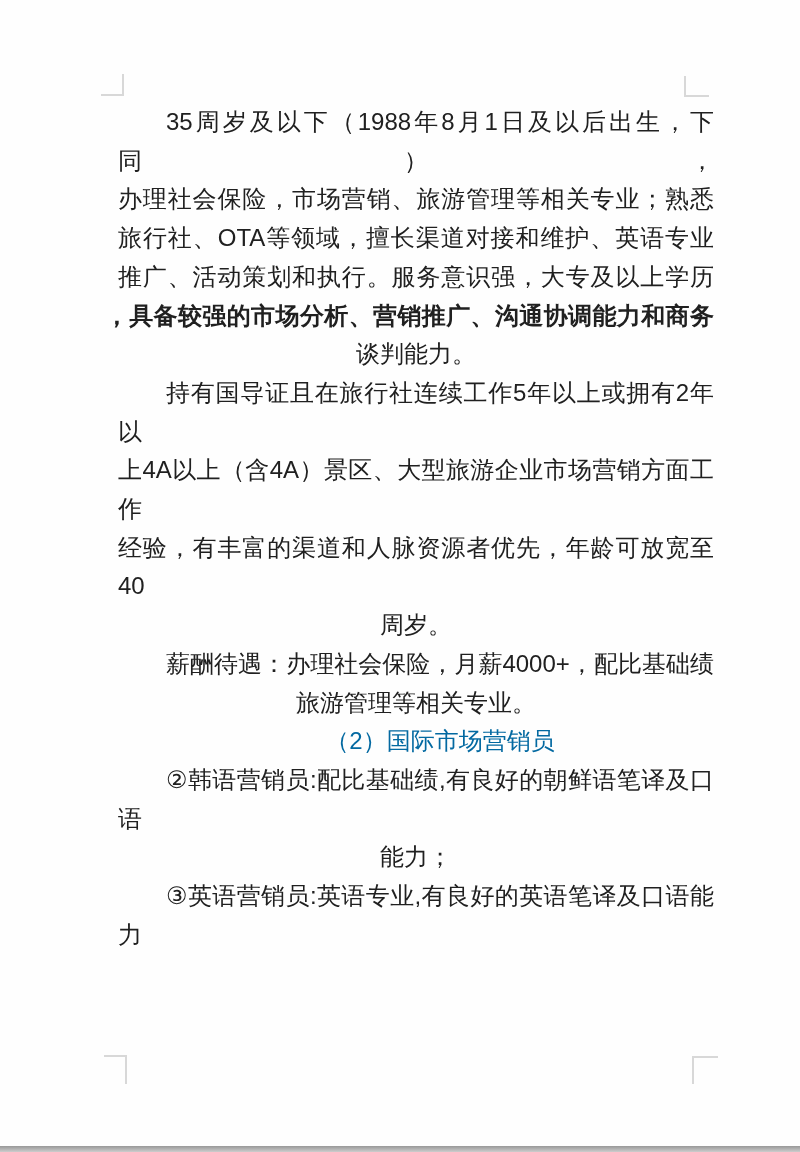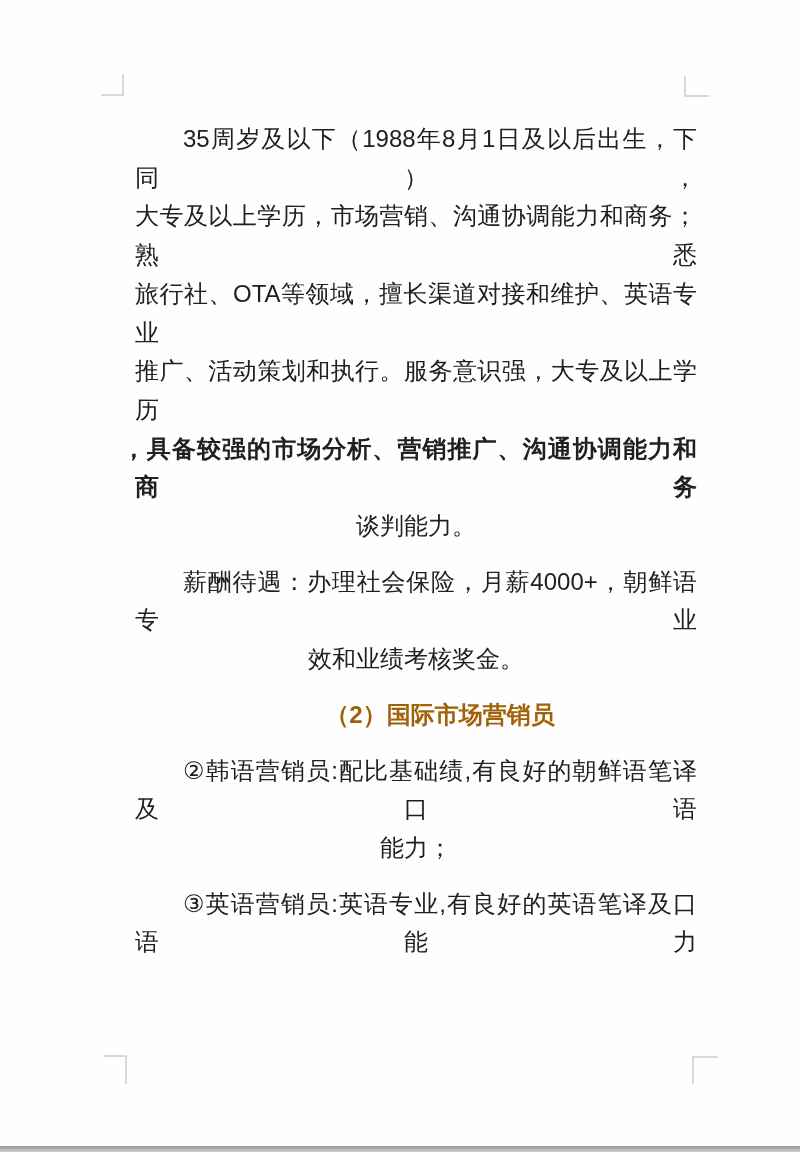--- a/index.html
+++ b/index.html
@@ -17,22 +17,22 @@
   
   .text-block {
     position: absolute;
     left: 118px; top: 103px;
     width: 596px;
     font-size: 24px;
     line-height: 38.7px;
     color: #202020;
     letter-spacing: 0;
   }
-  .block { margin: 17px; }
-  .block.heading { font-weight: bold; color: #a16207; }
+  .block { margin: 0; }
+  .block.heading { font-weight: normal; color: #0369a1; }
   .line {
     white-space: nowrap;
     text-align: center;
   }
   .line.jfull {
     white-space: normal;
     text-align: justify;
     text-align-last: justify;
   }
   .line.first { text-indent: 2em; }
@@ -53,29 +53,35 @@
 </style>
 </head>
 <body>
 
 <div class="page">
   <div class="mark tl"></div>
   <div class="mark tr"></div>
   <div class="text-block">
       <div class="block">
         <div class="line first jfull">35周岁及以下（1988年8月1日及以后出生，下同），</div>
-        <div class="line jfull">大专及以上学历，市场营销、沟通协调能力和商务；熟悉</div>
+        <div class="line jfull">办理社会保险，市场营销、旅游管理等相关专业；熟悉</div>
         <div class="line jfull">旅行社、OTA等领域，擅长渠道对接和维护、英语专业</div>
         <div class="line jfull">推广、活动策划和执行。服务意识强，大专及以上学历</div>
         <div class="line jfull hang">，具备较强的市场分析、营销推广、沟通协调能力和商务</div>
         <div class="line">谈判能力。</div>
       </div>
       <div class="block">
-        <div class="line first jfull">薪酬待遇：办理社会保险，月薪4000+，朝鲜语专业</div>
-        <div class="line">效和业绩考核奖金。</div>
+        <div class="line first jfull">持有国导证且在旅行社连续工作5年以上或拥有2年以</div>
+        <div class="line jfull">上4A以上（含4A）景区、大型旅游企业市场营销方面工作</div>
+        <div class="line jfull">经验，有丰富的渠道和人脉资源者优先，年龄可放宽至40</div>
+        <div class="line">周岁。</div>
+      </div>
+      <div class="block">
+        <div class="line first jfull">薪酬待遇：办理社会保险，月薪4000+，配比基础绩</div>
+        <div class="line">旅游管理等相关专业。</div>
       </div>
       <div class="block heading">
         <div class="line first">（2）国际市场营销员</div>
       </div>
       <div class="block">
         <div class="line first jfull">②韩语营销员:配比基础绩,有良好的朝鲜语笔译及口语</div>
         <div class="line">能力；</div>
       </div>
       <div class="block">
         <div class="line first jfull">③英语营销员:英语专业,有良好的英语笔译及口语能力</div>

